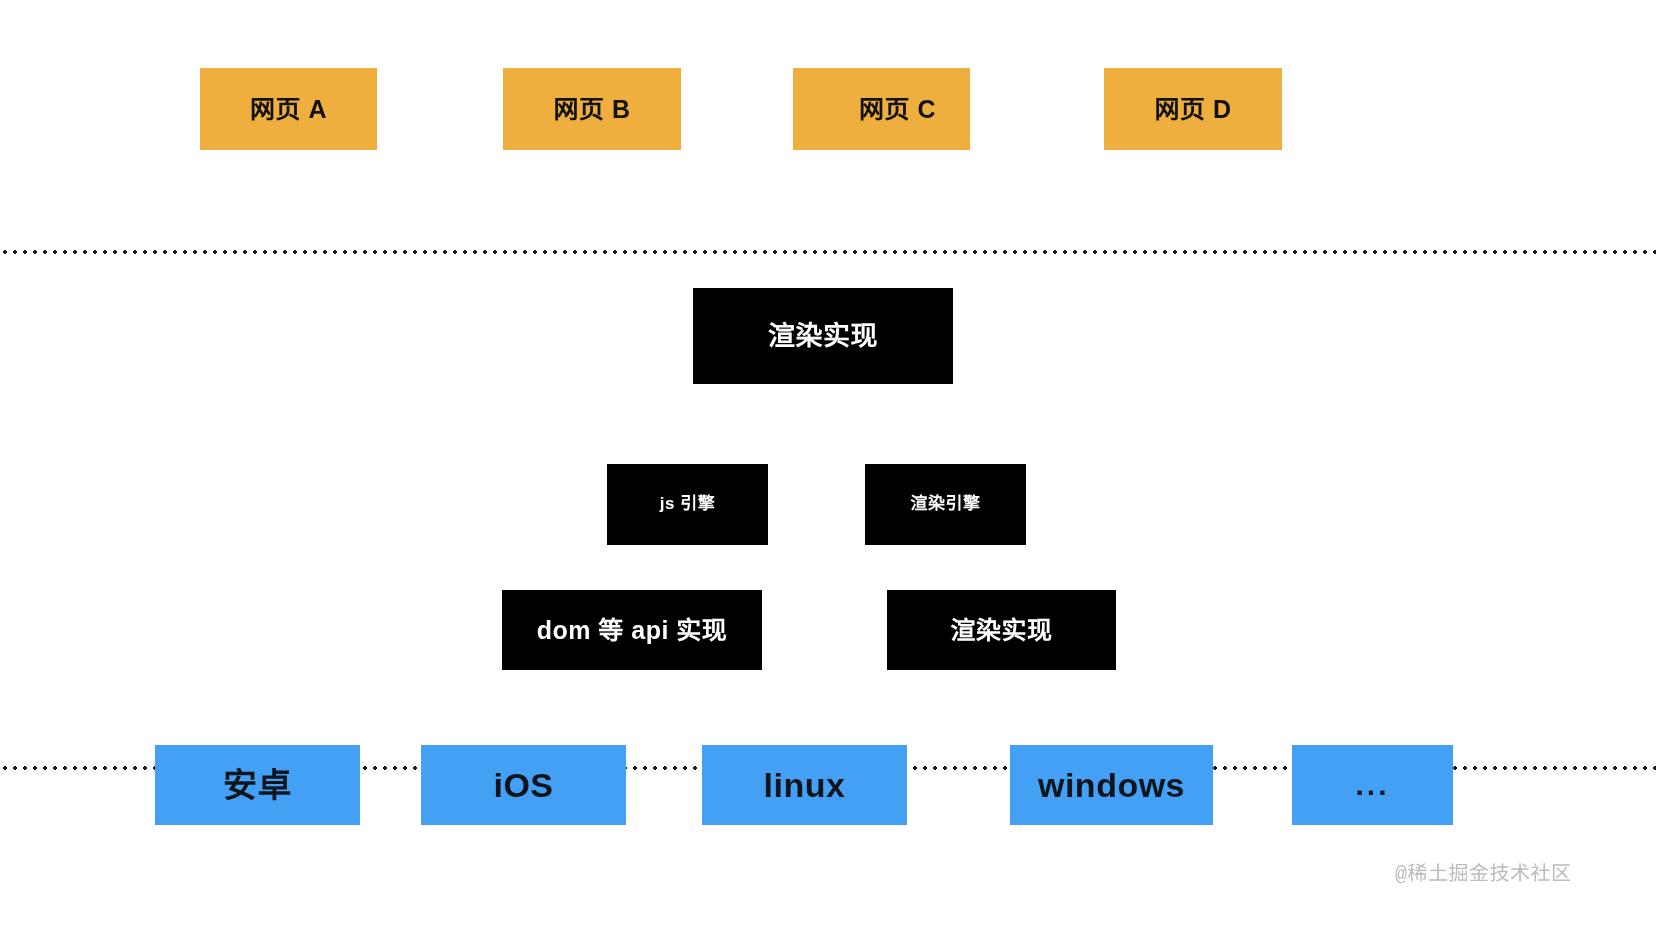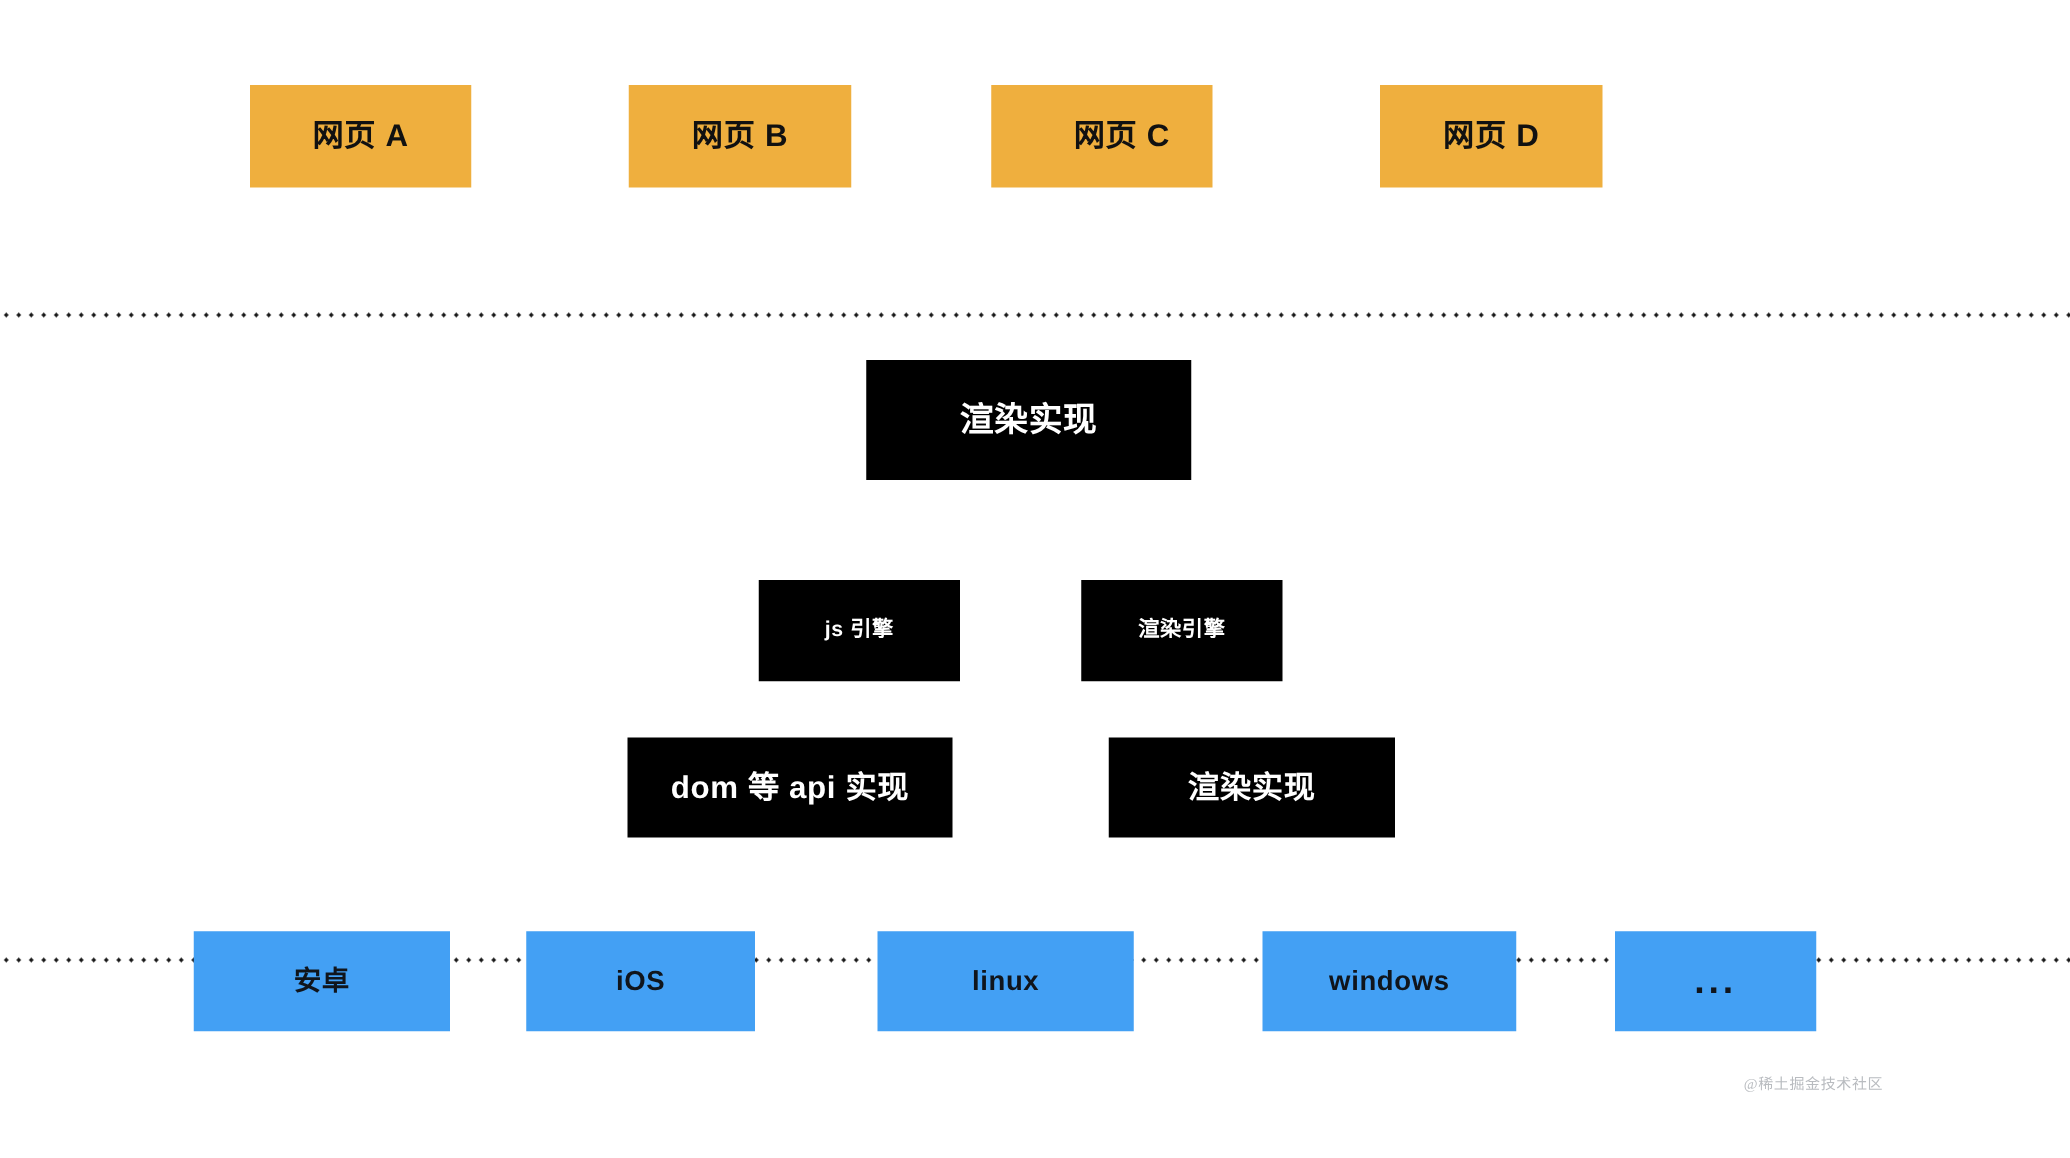--- a/index.html
+++ b/index.html
@@ -42,42 +42,42 @@
     color: #ffffff;
     font-weight: 700;
     letter-spacing: 0.5px;
   }
   .node-engine.lvl1 { font-size: 27px; }
   .node-engine.lvl2 { font-size: 17px; margin-top: 17px; }
   .node-engine.lvl3 { font-size: 25px; }
   .node-os {
     background: #43a0f4;
     color: #10151c;
-    font-size: 22px;
+    font-size: 34px;
     font-weight: 700;
     letter-spacing: 0.5px;
   }
   .node-os.ellipsis {
     font-size: 30px;
     letter-spacing: 3px;
   }
   .divider {
     position: absolute;
     left: 0;
     width: 1656px;
     height: 4px;
     background-image: radial-gradient(circle, #1a1a1a 0 1.6px, rgba(0,0,0,0) 1.7px);
     background-size: 10px 4px;
     background-repeat: repeat-x;
     background-position: 0 50%;
   }
   .watermark {
     position: absolute;
-    font-family: Liberation Serif, serif;
-    font-size: 12px;
+    font-family: Liberation Mono, monospace;
+    font-size: 20px;
     color: #b9bcc0;
     letter-spacing: 0.5px;
     white-space: nowrap;
   }
 </style>
 </head>
 <body>
 
 <div id="canvas">
 
@@ -96,21 +96,21 @@
   <div id="layer-browser-engine">
       <div class="node node-engine lvl1" style="left: 693px; top: 288px; width: 260px; height: 96px;">渲染实现</div>
       <div class="node node-engine lvl2" style="left: 607px; top: 447px; width: 161px; height: 81px;">js 引擎</div>
       <div class="node node-engine lvl2" style="left: 865px; top: 447px; width: 161px; height: 81px;">渲染引擎</div>
       <div class="node node-engine lvl3" style="left: 502px; top: 590px; width: 260px; height: 80px;">dom 等 api 实现</div>
       <div class="node node-engine lvl3" style="left: 887px; top: 590px; width: 229px; height: 80px;">渲染实现</div>
     </div>
 
   <div id="layer-operating-systems">
       <div class="node node-os" style="left: 155px; top: 745px; width: 205px; height: 80px;">安卓</div>
-      <div class="node node-os" style="left: 421px; top: 745px; width: 183px; height: 80px;">iOS</div>
+      <div class="node node-os" style="left: 421px; top: 745px; width: 205px; height: 80px;">iOS</div>
       <div class="node node-os" style="left: 702px; top: 745px; width: 205px; height: 80px;">linux</div>
       <div class="node node-os" style="left: 1010px; top: 745px; width: 203px; height: 80px;">windows</div>
       <div class="node node-os ellipsis" style="left: 1292px; top: 745px; width: 161px; height: 80px;">...</div>
     </div>
 
   <div class="watermark" id="watermark" style="left: 1395px; top: 857px; color: rgb(185, 188, 192);">@稀土掘金技术社区</div>
 
 </div>
 
 </body></html>

